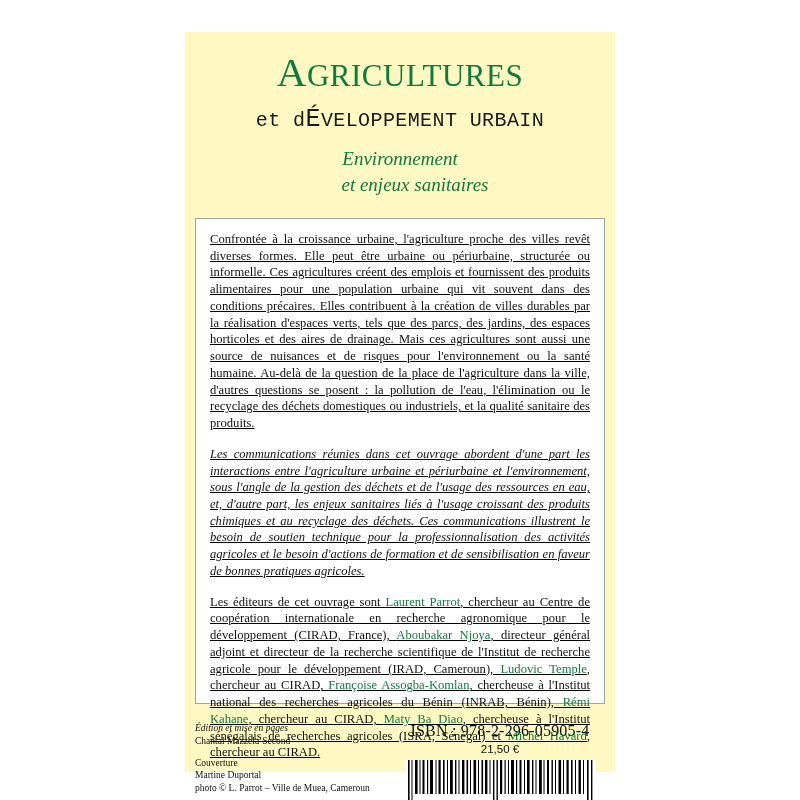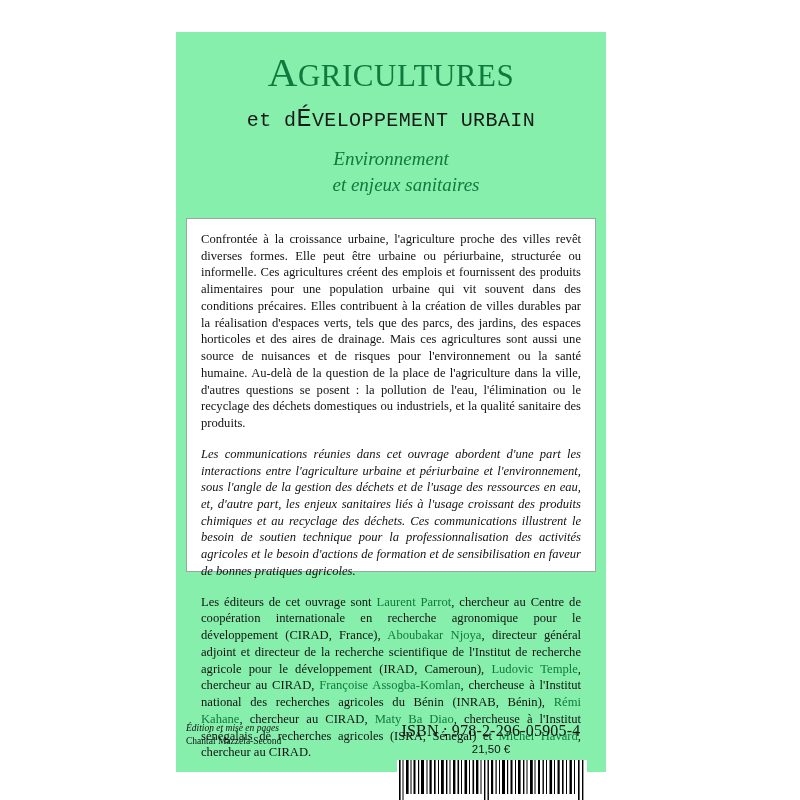--- a/index.html
+++ b/index.html
@@ -17,25 +17,25 @@
   .page {
     position: absolute;
     left: 0; top: 0;
     width: 800px;
     height: 800px;
     background: #ffffff;
   }
   
   .cover {
     position: absolute;
-    left: 176px;
+    left: 185px;
     top: 32px;
     width: 430px;
     height: 740px;
-    background: #86efac;
+    background: #fef9c3;
   }
   .title-block {
     text-align: center;
     padding-top: 18px;
   }
   .title-line1 {
     font-family: "Liberation Serif", serif;
     color: #0f7a3d;
     font-size: 31px;
     letter-spacing: 0.5px;
@@ -73,25 +73,26 @@
     display: block;
     margin-left: 30px;
   }
 
   
   .textbox {
     position: absolute;
     left: 10px;
     top: 186px;
     width: 410px;
-    height: 354px;
+    height: 486px;
     border: 1.5px solid #9aa6a0;
     box-sizing: border-box;
     padding: 12px 14px 10px 14px;
     background: #ffffff;
+    text-decoration: underline;
   }
   .para {
     font-family: "Liberation Serif", serif;
     font-size: 12.6px;
     line-height: 1.33;
     text-align: justify;
     color: #111111;
     margin: 0 0 14px 0;
   }
   .para.italic {
@@ -176,20 +177,25 @@
       <p class="para">Confrontée à la croissance urbaine, l'agriculture proche des villes revêt diverses formes. Elle peut être urbaine ou périurbaine, structurée ou informelle. Ces agricultures créent des emplois et fournissent des produits alimentaires pour une population urbaine qui vit souvent dans des conditions précaires. Elles contribuent à la création de villes durables par la réalisation d'espaces verts, tels que des parcs, des jardins, des espaces horticoles et des aires de drainage. Mais ces agricultures sont aussi une source de nuisances et de risques pour l'environnement ou la santé humaine. Au-delà de la question de la place de l'agriculture dans la ville, d'autres questions se posent : la pollution de l'eau, l'élimination ou le recyclage des déchets domestiques ou industriels, et la qualité sanitaire des produits.</p>
       <p class="para italic">Les communications réunies dans cet ouvrage abordent d'une part les interactions entre l'agriculture urbaine et périurbaine et l'environnement, sous l'angle de la gestion des déchets et de l'usage des ressources en eau, et, d'autre part, les enjeux sanitaires liés à l'usage croissant des produits chimiques et au recyclage des déchets. Ces communications illustrent le besoin de soutien technique pour la professionnalisation des activités agricoles et le besoin d'actions de formation et de sensibilisation en faveur de bonnes pratiques agricoles.</p>
       <p class="para editors"><span>Les éditeurs de cet ouvrage sont </span><span class="name">Laurent Parrot</span><span>, chercheur au Centre de coopération internationale en recherche agronomique pour le développement (CIRAD, France), </span><span class="name">Aboubakar Njoya</span><span>, directeur général adjoint et directeur de la recherche scientifique de l'Institut de recherche agricole pour le développement (IRAD, Cameroun), </span><span class="name">Ludovic Temple</span><span>, chercheur au CIRAD, </span><span class="name">Françoise Assogba-Komlan</span><span>, chercheuse à l'Institut national des recherches agricoles du Bénin (INRAB, Bénin), </span><span class="name">Rémi Kahane</span><span>, chercheur au CIRAD, </span><span class="name">Maty Ba Diao</span><span>, chercheuse à l'Institut sénégalais de recherches agricoles (ISRA, Sénégal) et </span><span class="name">Michel Havard</span><span>, chercheur au CIRAD.</span></p>
     </div>
 
     <div class="bottom">
       <div class="credits">
         <div class="credits-group">
           <div class="it">Édition et mise en pages</div>
           <div>Chantal Mazzela-Second</div>
+        </div>
+        <div class="credits-group">
+          <div>Couverture</div>
+          <div>Martine Duportal</div>
+          <div>photo © L. Parrot – Ville de Muea, Cameroun</div>
         </div>
       </div>
 
       <div class="isbn-block">
         <div class="isbn">ISBN : 978-2-296-05905-4</div>
         <div class="price">21,50 €</div>
       </div>
 
       <div class="barcode-wrap">
         <svg class="barcode" viewBox="0 0 190 40" preserveAspectRatio="none">

